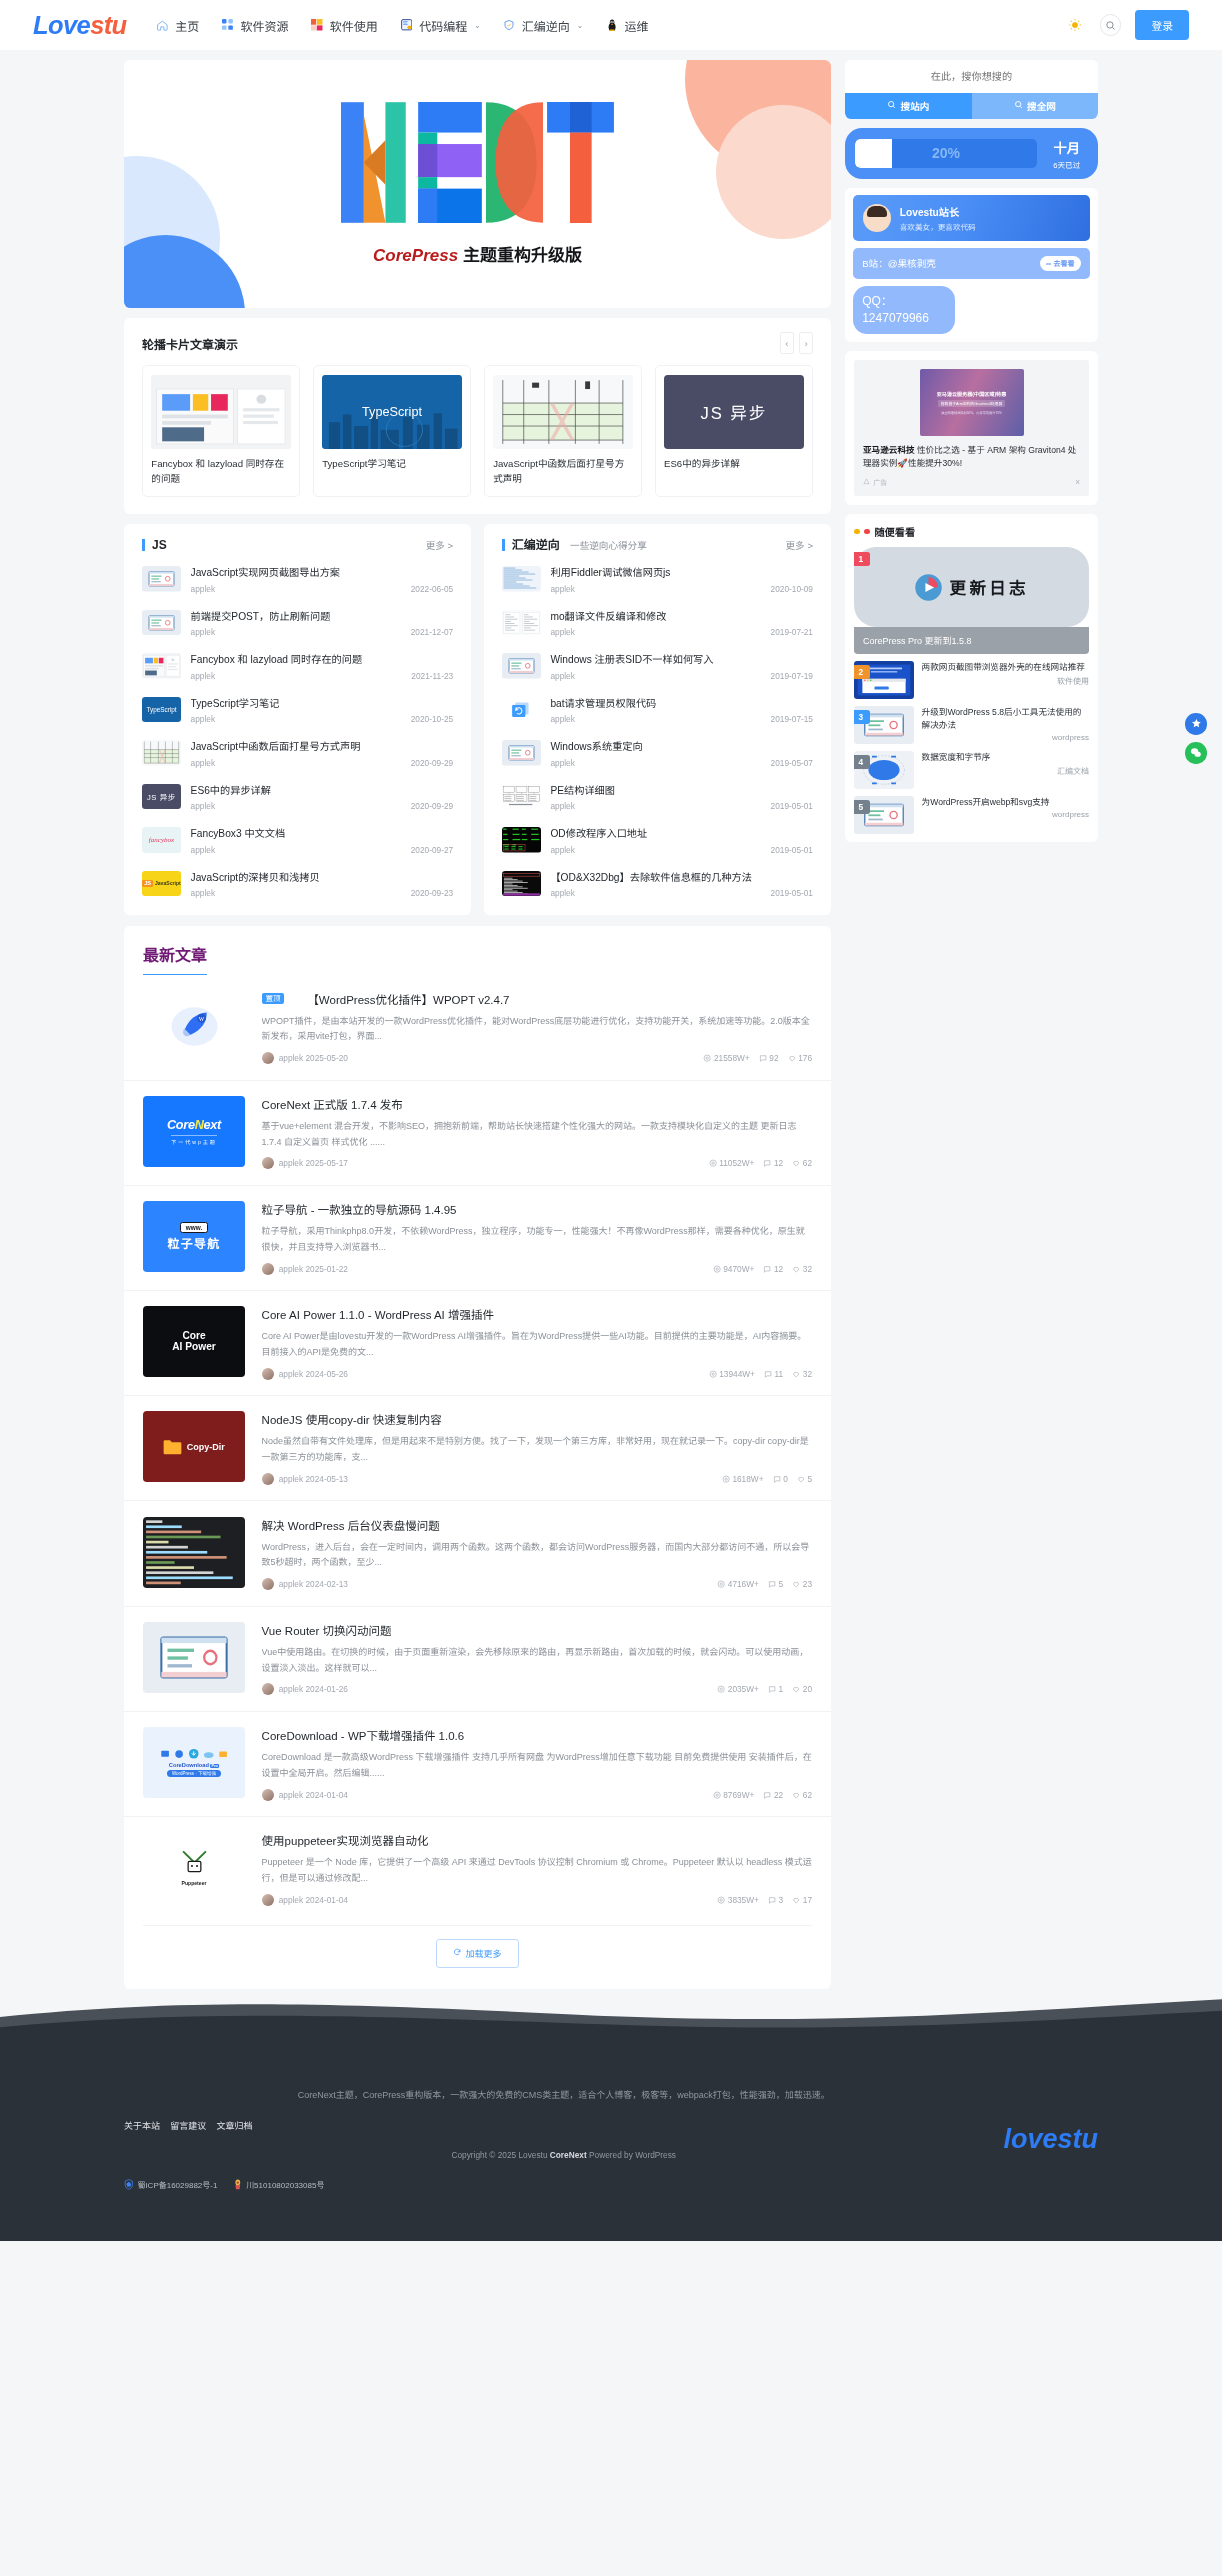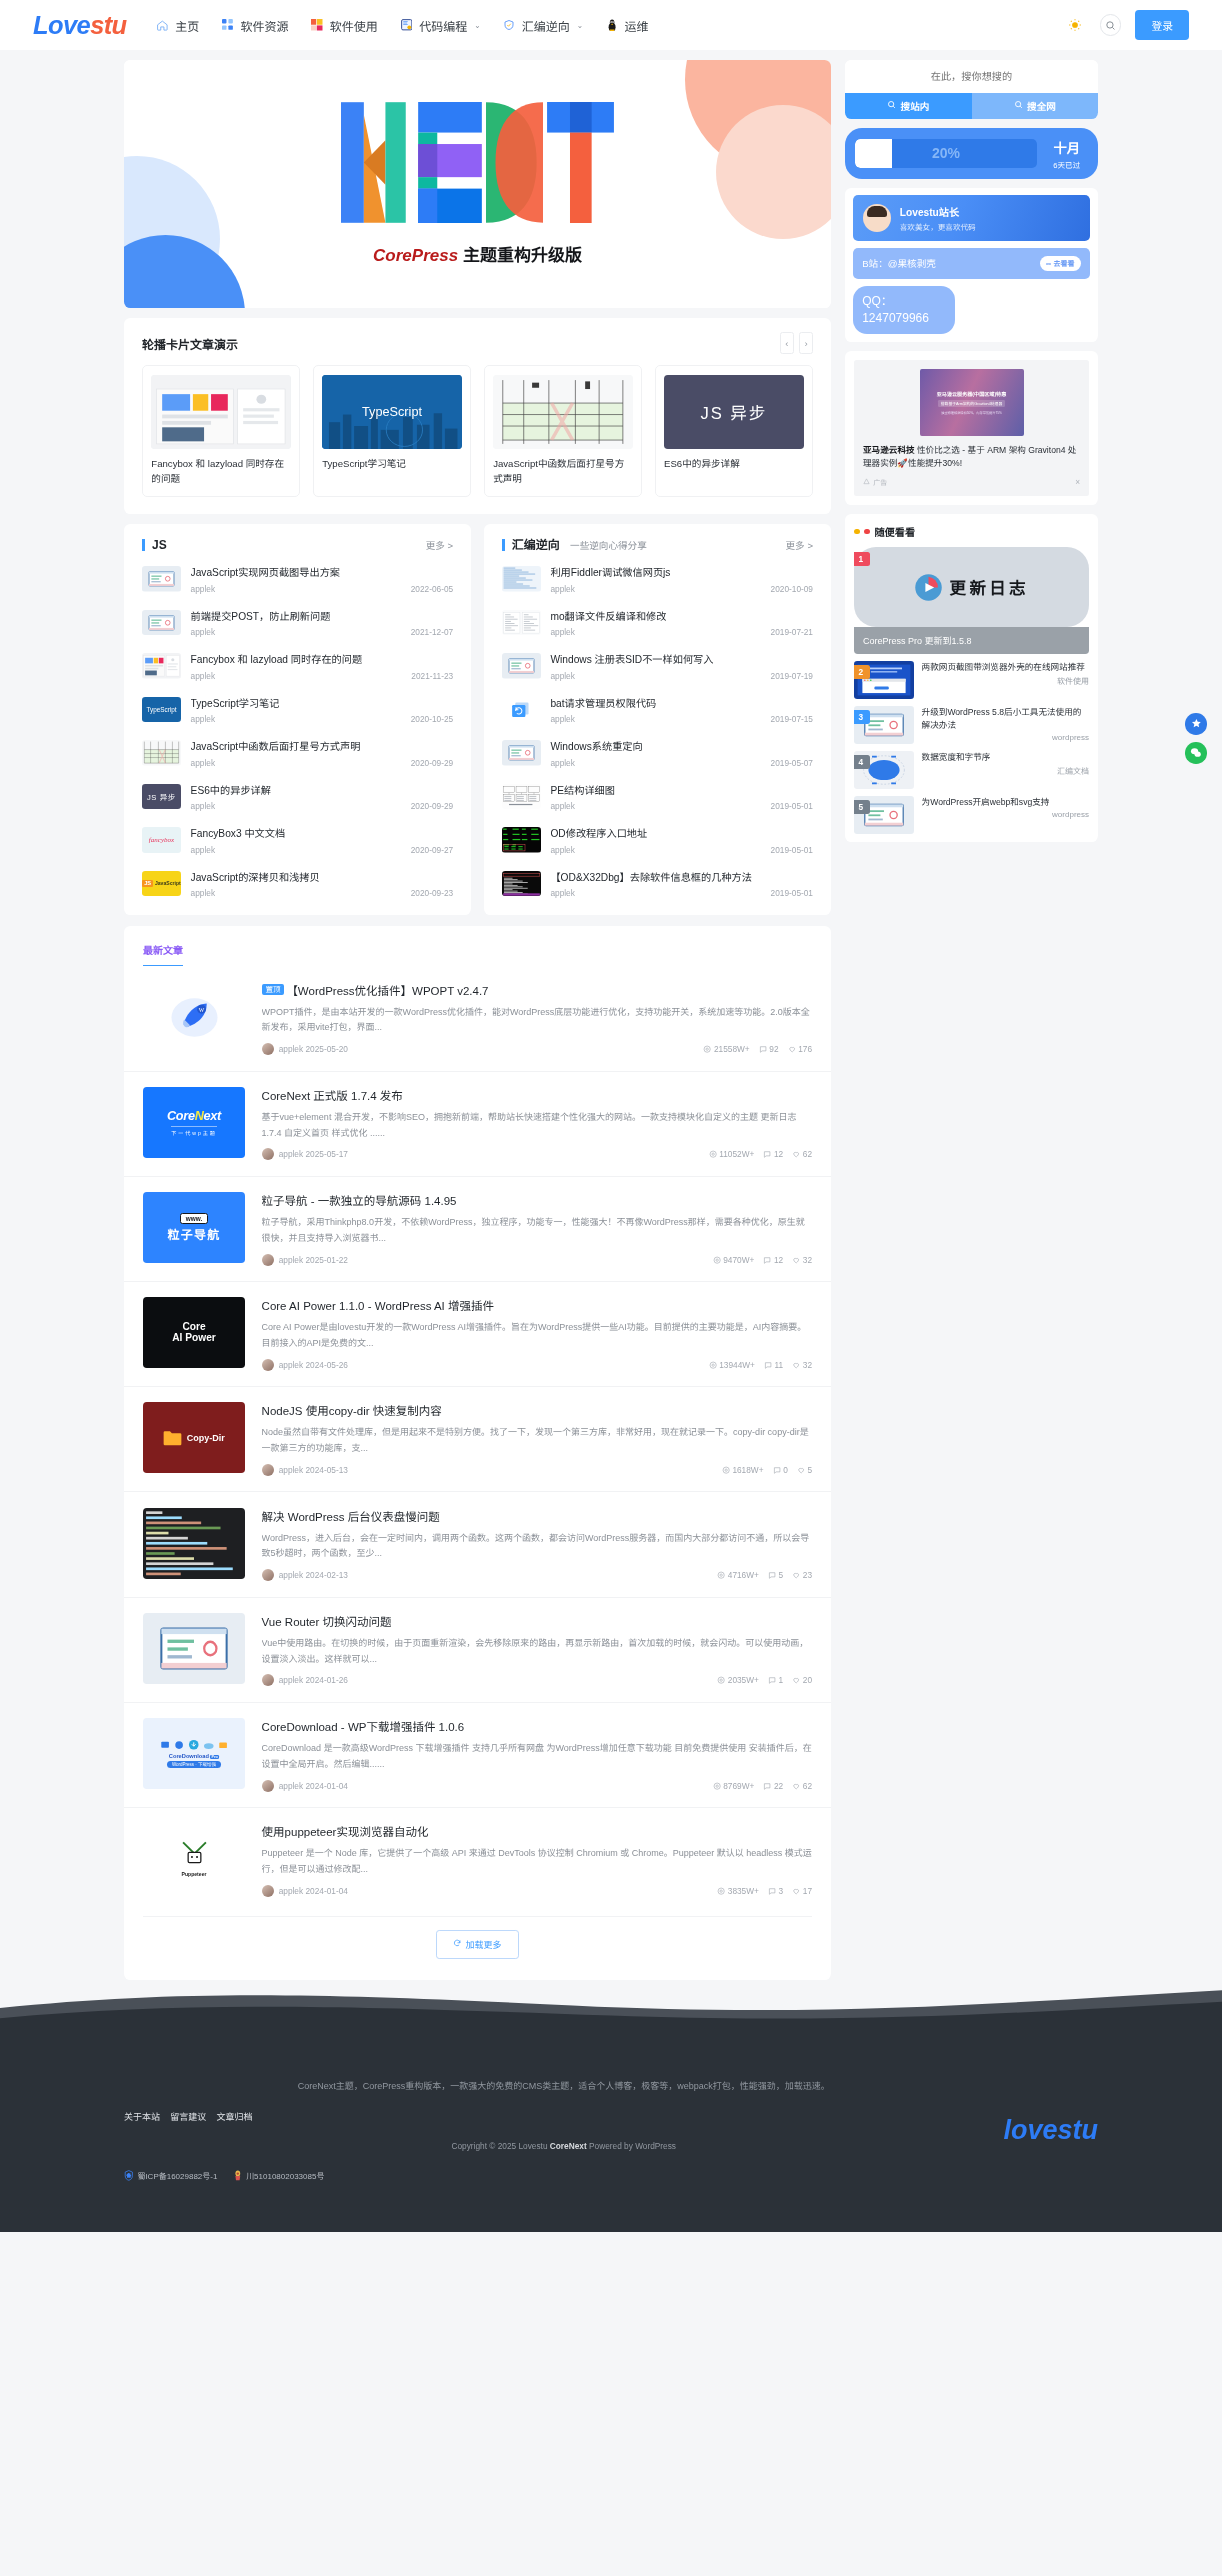--- a/index.html
+++ b/index.html
@@ -57,27 +57,27 @@
   .plist{padding:2.5px 18px 10.2px 18px;}
   .prow{display:flex;gap:9.6px;padding:7px 0;align-items:center;cursor:pointer;}
   .pthumb{width:39px;height:25.5px;border-radius:3.2px;flex:0 0 39px;overflow:hidden;display:flex;align-items:center;justify-content:center;font-size:5.7px;color:#fff;}
   .pbody{flex:1;min-width:0;}
   .ptitle{font-size:10.2px;color:#23282e;white-space:nowrap;overflow:hidden;text-overflow:ellipsis;}
   .pmeta{display:flex;margin-top:4.5px;font-size:8.3px;color:#a3a8b0;}
   .pmeta .date{margin-left:auto;}
 
   
   .latest-head{padding:16.6px 19px 0 19px;}
-  .latest-title{font-size:10px;font-weight:700;color:#8b5cf6;display:inline-block;padding-bottom:8.3px;border-bottom:1.9px solid #3b9bff;text-align:center;}
+  .latest-title{font-size:16px;font-weight:700;color:#701a75;display:inline-block;padding-bottom:8.3px;border-bottom:1.9px solid #3b9bff;text-align:center;}
   .alist{padding:0 0 3.8px 0;}
   .arow{display:flex;gap:16.6px;padding:15.3px 19px;border-top:0.6px solid #f1f2f4;cursor:pointer;}
   .arow:first-child{border-top:none;}
   .athumb{width:102px;height:71px;flex:0 0 102px;border-radius:3.8px;overflow:hidden;display:flex;align-items:center;justify-content:center;}
   .abody{flex:1;min-width:0;display:flex;flex-direction:column;}
-  .atitle{font-size:11.5px;font-weight:400;color:#1f242a;display:flex;align-items:center;gap:2px;}
+  .atitle{font-size:11.5px;font-weight:400;color:#1f242a;display:flex;align-items:center;gap:23px;}
   .badge{background:#3b9bff;color:#fff;font-size:7.6px;border-radius:1.9px;padding:1.9px 3.8px;line-height:1;flex:0 0 auto;}
   .aexc{margin-top:7px;font-size:9px;line-height:1.75;color:#8c9198;max-height:31px;overflow:hidden;}
   .ameta{margin-top:auto;padding-top:7.6px;display:flex;align-items:center;font-size:8.3px;color:#a3a8b0;}
   .avatar{width:12px;height:12px;border-radius:50%;background:linear-gradient(140deg,#d6c0b4,#8d6f63);margin-right:5.1px;flex:0 0 12px;}
   .astats{margin-left:auto;display:flex;gap:9px;align-items:center;}
   .loadmore-wrap{padding:12.7px 0 21.6px 0;display:flex;justify-content:center;border-top:0.6px solid #f1f2f4;margin:0 19px;}
   .loadmore{border:0.6px solid #bcd8fb;color:#3b9bff;background:#fff;border-radius:3.2px;font-size:9px;padding:7px 16.6px;cursor:pointer;display:flex;gap:3.8px;align-items:center;}
 
   
   .sb-search{background:#fff;border-radius:6.4px;overflow:hidden;}

